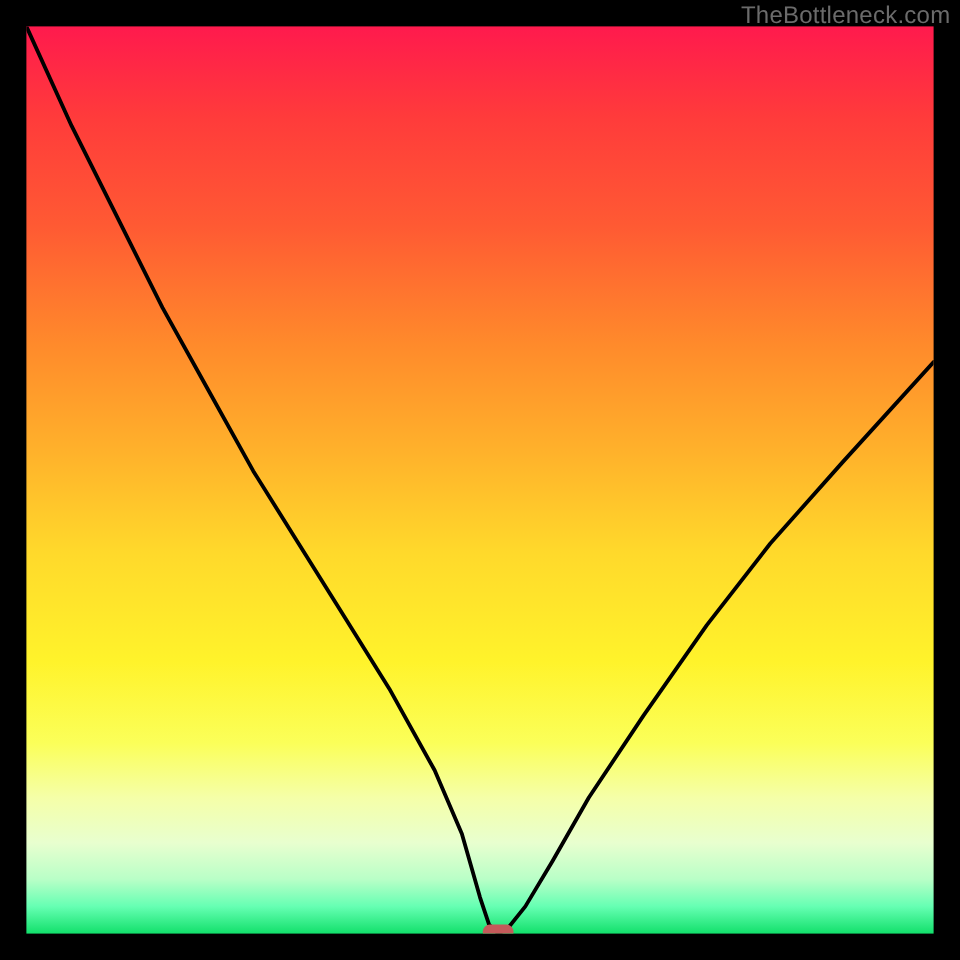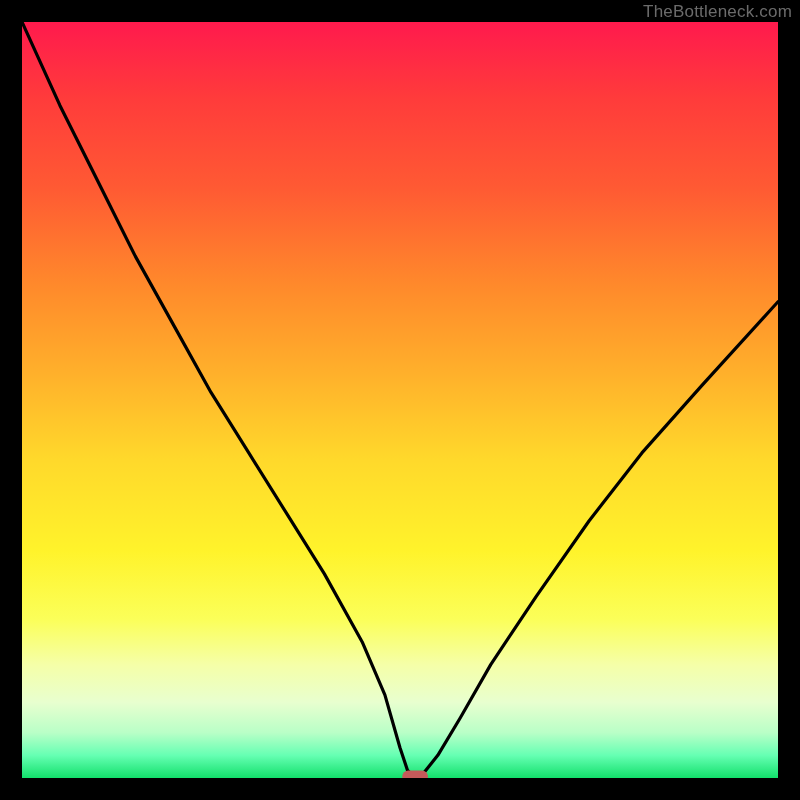--- a/index.html
+++ b/index.html
@@ -45,21 +45,21 @@
     left: 0;
     top: 0;
     width: 756px;
     height: 756px;
   }
   .watermark {
     position: absolute;
     top: 2px;
     right: 8px;
     color: #6b6b6b;
-    font-size: 17px;
+    font-size: 20px;
     font-weight: 500;
     letter-spacing: 0.2px;
     user-select: none;
   }
   .marker {
     fill: #c45a5a;
     stroke: none;
   }
   .curve {
     fill: none;

